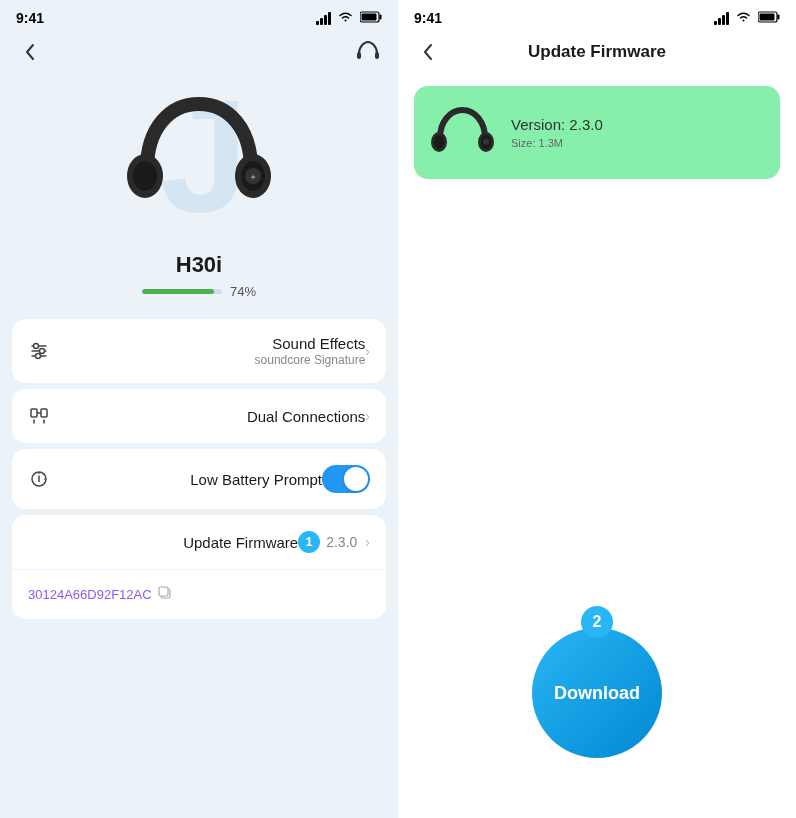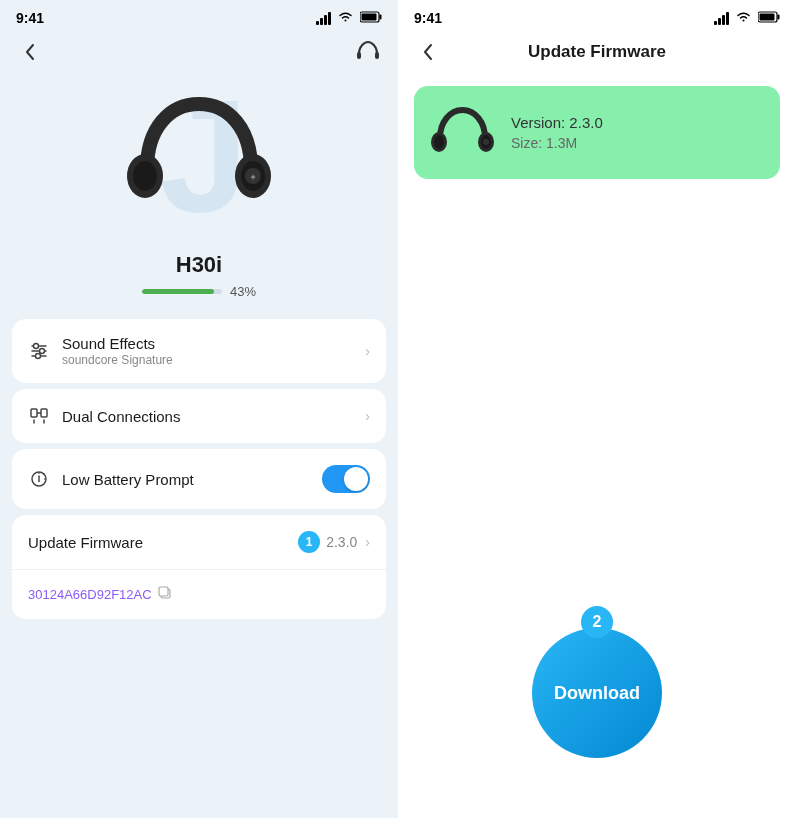--- a/index.html
+++ b/index.html
@@ -141,20 +141,21 @@
       margin: 20px 12px 0;
       display: flex;
       flex-direction: column;
       gap: 6px;
     }
 
     .menu-card {
       background: #fff;
       border-radius: 14px;
       overflow: hidden;
+      text-align: right;
     }
 
     .menu-item {
       display: flex;
       align-items: center;
       padding: 16px 16px;
       cursor: pointer;
       position: relative;
     }
 
@@ -287,21 +288,21 @@
       margin-right: 16px;
     }
 
     .fw-info {}
     .fw-version {
       font-size: 15px;
       color: #333;
       margin-bottom: 4px;
     }
     .fw-size {
-      font-size: 14px;
+      font-size: 11px;
       color: #666;
     }
 
     .whats-new-section {
       padding: 8px 16px;
     }
 
     .whats-new-title {
       font-size: 16px;
       font-weight: 700;
@@ -417,21 +418,21 @@
       <circle cx="134" cy="92" r="8" fill="#333"></circle>
       <text x="134" y="96" text-anchor="middle" fill="#888" font-size="8" font-weight="bold">✦</text>
     </svg>
 
     <div class="device-name">H30i</div>
 
     <div class="battery-row">
       <div class="battery-bar">
         <div class="battery-fill" style="width:90%"></div>
       </div>
-      <span class="battery-pct">43%</span>
+      <span class="battery-pct">74%</span>
     </div>
   </div>
 
   <div class="menu-list">
 
     <div class="menu-card">
       <div class="menu-item">
         <div class="menu-icon">
           <svg width="20" height="20" viewBox="0 0 20 20">
             <line x1="3" y1="5" x2="17" y2="5" stroke="#444" stroke-width="1.5" stroke-linecap="round"></line>

